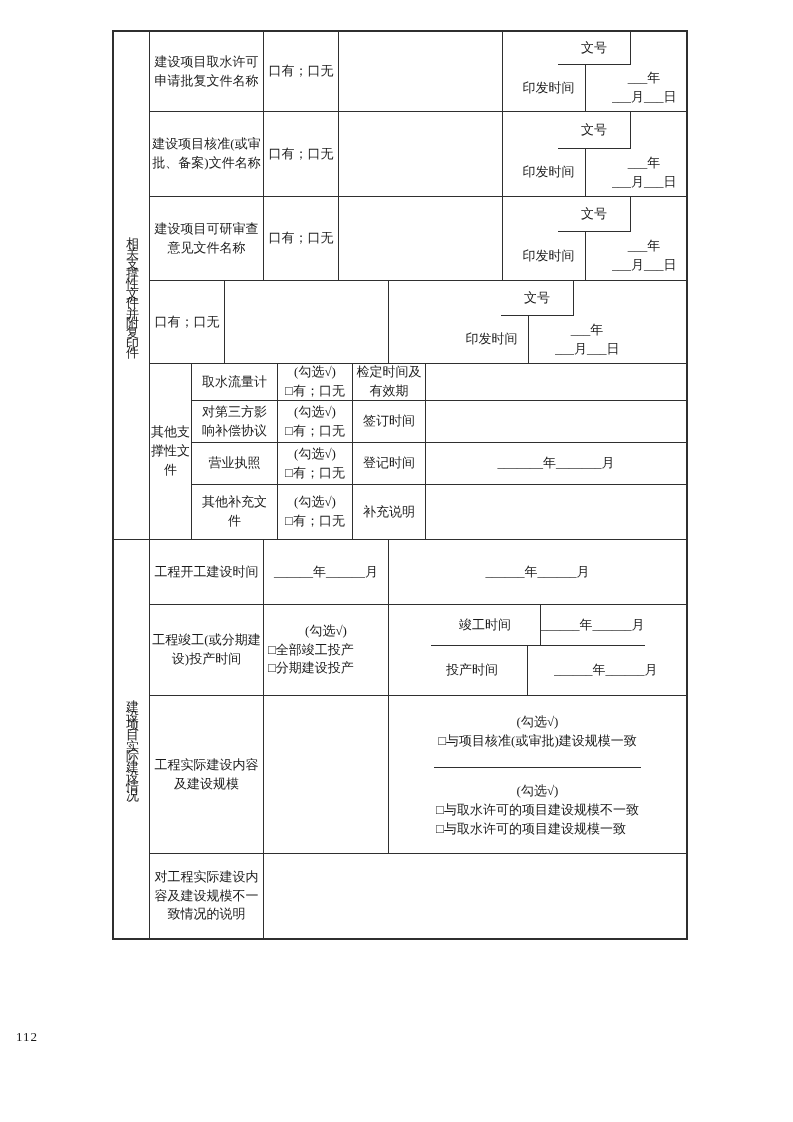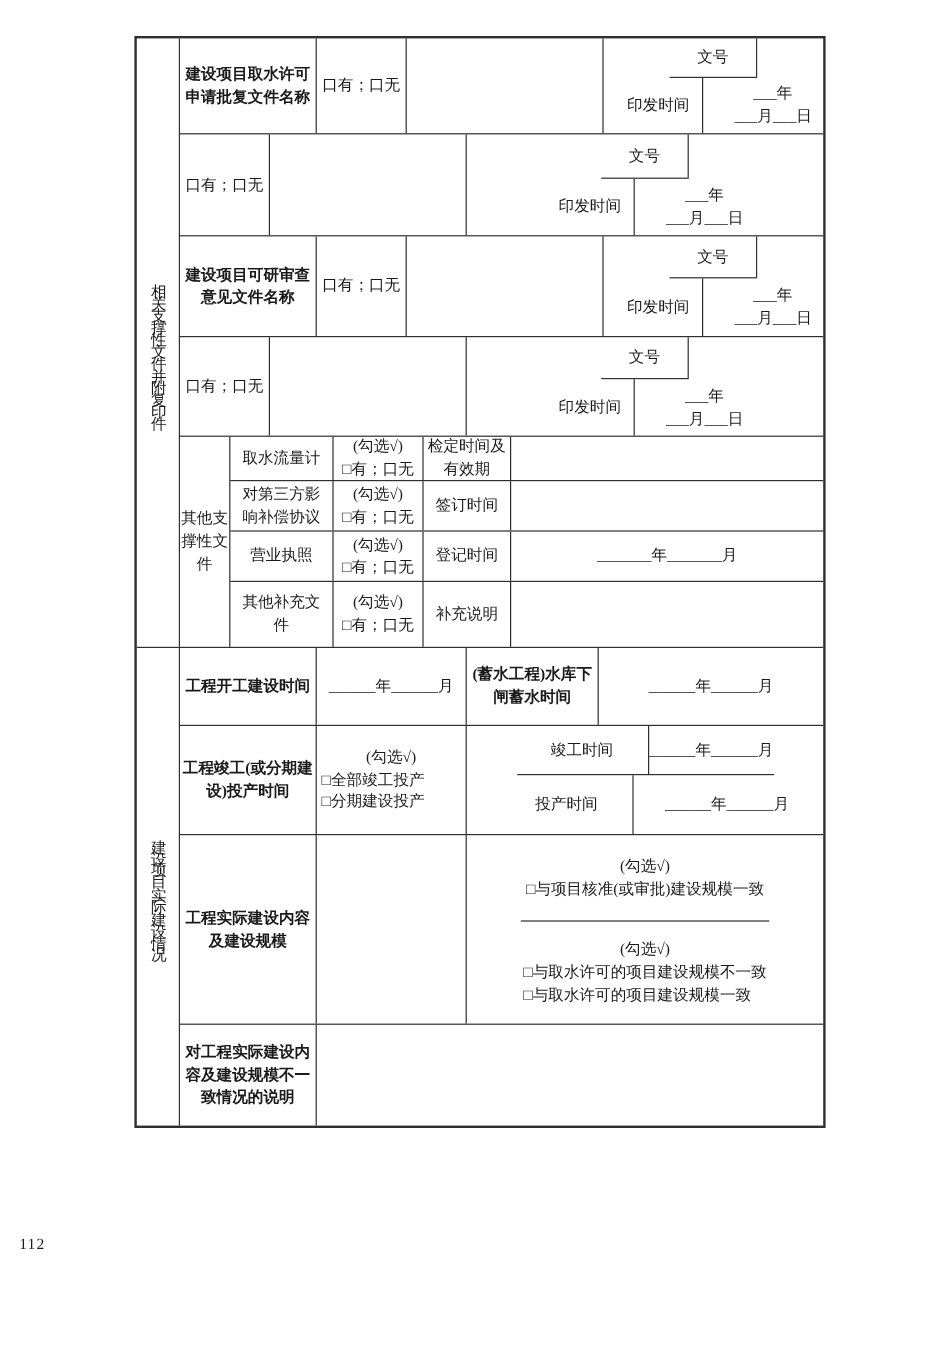--- a/index.html
+++ b/index.html
@@ -22,21 +22,21 @@
   .rows { flex:1 1 auto; display:flex; flex-direction:column; min-width:0; }
   .row { display:flex; border-bottom:1px solid var(--line); flex-shrink:0; }
   .row.lastrow { border-bottom:none; }
 
   .subcol { flex:1 1 auto; display:flex; flex-direction:column; min-width:0;align-items:center; }
   .subrow { display:flex; border-bottom:1px solid var(--line); flex-shrink:0; }
   .subrow.lastsub { border-bottom:none; flex:1 1 auto;gap:26px; }
 
   .w114 { width:114px; } .w75 { width:75px; } .w164 { width:164px; } .w73 { width:73px; }
   .w42 { width:42px; } .w86 { width:86px; padding:0 6px; } .w125 { width:125px; } .w110 { width:110px; }
-  .name { padding:0 2px;font-weight:bold; }
+  .name { padding:0 2px; }
   .opts { align-items:flex-start; text-align:left; padding:2px 4px; }
   .opts .tickline { width:100%; text-align:center; }
   .optgroup { border-bottom:1px solid var(--line); flex-shrink:0; display:flex; flex-direction:column; justify-content:center; padding:2px 4px; }
   .optgroup.lastsub { border-bottom:none; flex:1 1 auto; }
   .optgroup .tickline { text-align:center; }
 
   .page-number { position:absolute; left:16px; top:1028px; width:100%; text-align:left; letter-spacing:1px; }
 </style>
 </head>
 <body>
@@ -61,20 +61,21 @@
               <div class="c w73">印发时间</div>
               <div class="c last flex1">
                 <div>___年</div>
                 <div>___月___日</div>
               </div>
             </div>
           </div>
         </div>
 
         <div class="row" style="height:85px">
+          <div class="c name w114">建设项目核准(或审批、备案)文件名称</div>
           <div class="c w75">口有；口无</div>
           <div class="c w164"></div>
           <div class="subcol">
             <div class="subrow" style="height:37px">
               <div class="c w73">文号</div>
               <div class="c last flex1"></div>
             </div>
             <div class="subrow lastsub">
               <div class="c w73">印发时间</div>
               <div class="c last flex1">
@@ -171,21 +172,20 @@
       </div>
     </div>
 
     <div class="band">
       <div class="c side">建设项目实际建设情况</div>
       <div class="rows">
 
         <div class="row" style="height:65px">
           <div class="c name w114">工程开工建设时间</div>
           <div class="c w125">______年______月</div>
-          <div class="c name w110">(蓄水工程)水库下闸蓄水时间</div>
           <div class="c last flex1">______年______月</div>
         </div>
 
         <div class="row" style="height:91px">
           <div class="c name w114">工程竣工(或分期建设)投产时间</div>
           <div class="c opts w125">
             <div class="tickline">(勾选√)</div>
             <div>□全部竣工投产</div>
             <div>□分期建设投产</div>
           </div>

